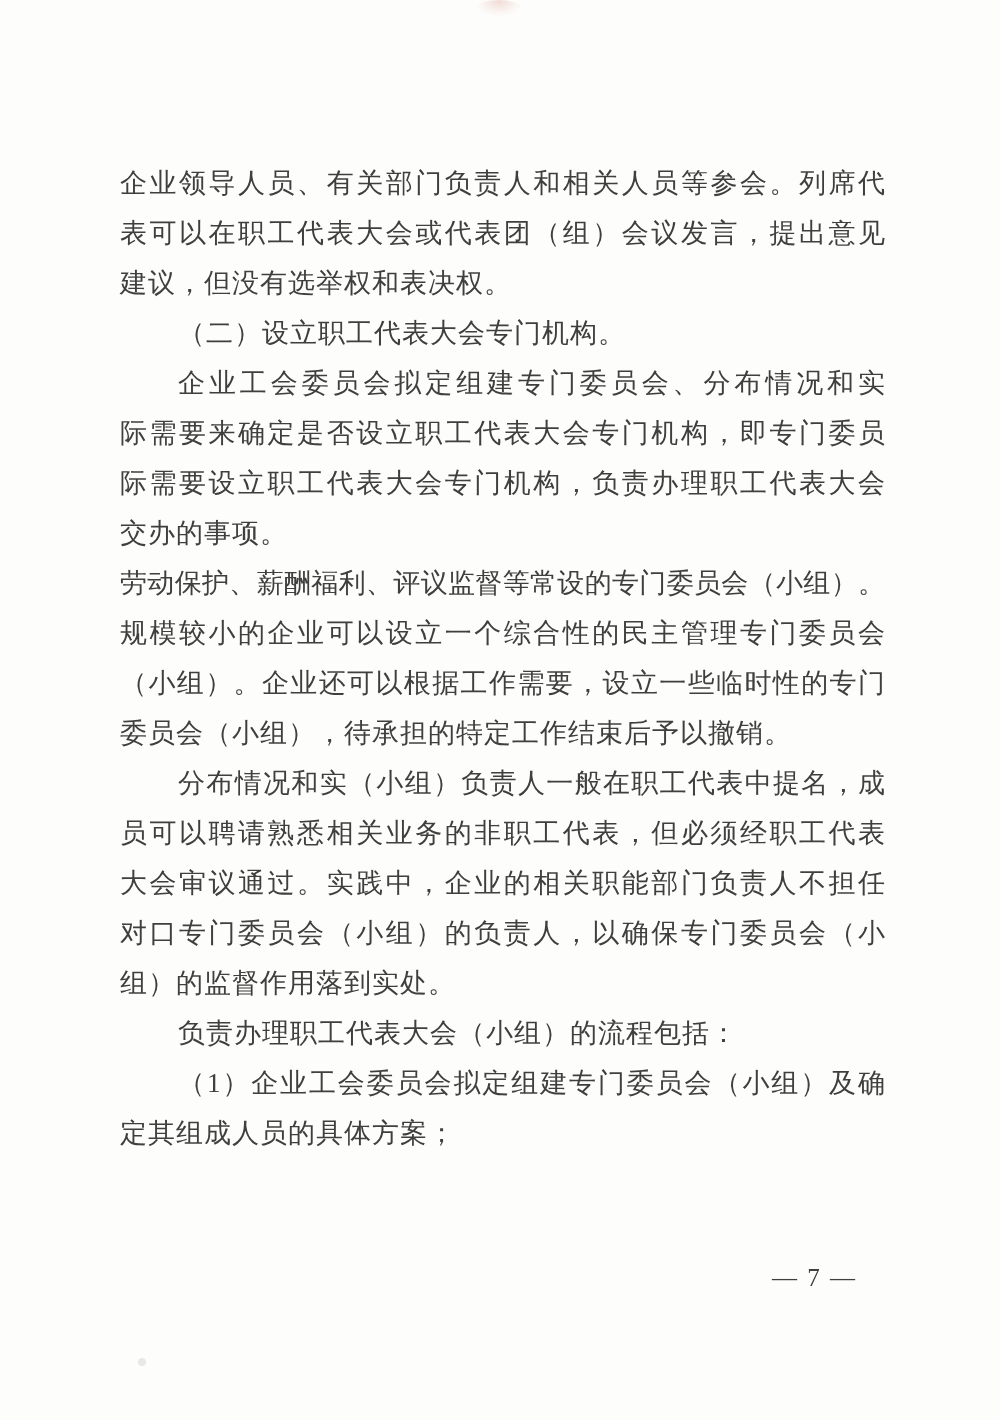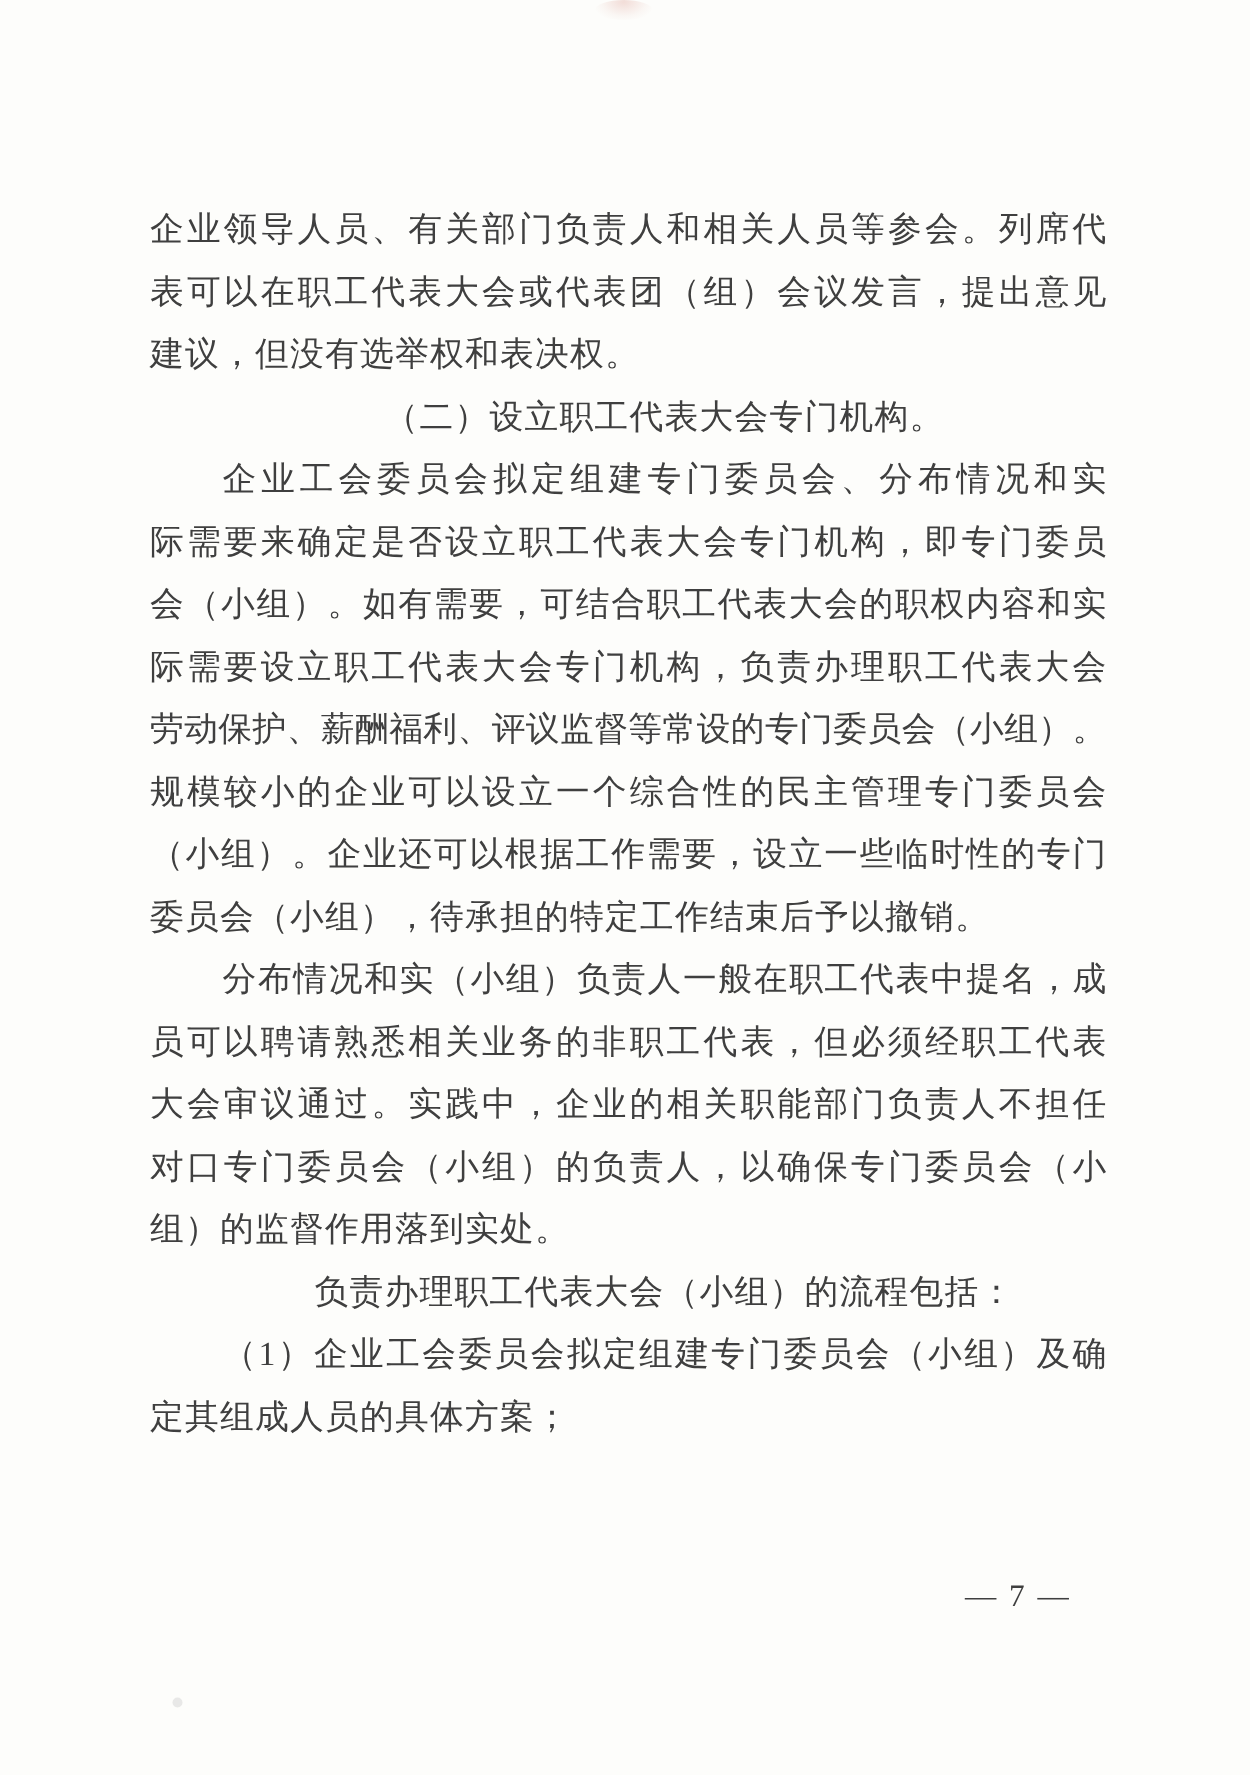--- a/index.html
+++ b/index.html
@@ -33,21 +33,20 @@
     white-space: normal;
     word-break: break-all;
     text-align: justify;
     text-align-last: justify;
   }
   .short {
     letter-spacing: 1px;
   }
   .indent {
     padding-left: 58px;
-    text-align: center;
   }
   .page-number {
     position: absolute;
     top: 1258px;
     left: 772px;
     height: 40px;
     line-height: 40px;
     font-size: 25px;
     letter-spacing: 2px;
     font-family: "Liberation Serif", "DejaVu Serif", serif;
@@ -84,22 +83,22 @@
 
   <div class="smudge-top"></div>
 
   <div class="content">
     <div class="line just">企业领导人员、有关部门负责人和相关人员等参会。列席代</div>
     <div class="line just">表可以在职工代表大会或代表团（组）会议发言，提出意见</div>
     <div class="line short">建议，但没有选举权和表决权。</div>
     <div class="line short indent">（二）设立职工代表大会专门机构。</div>
     <div class="line just indent">企业工会委员会拟定组建专门委员会、分布情况和实</div>
     <div class="line just">际需要来确定是否设立职工代表大会专门机构，即专门委员</div>
-    <div class="line just">会（小组）。如有需要，可结合职工代表大会的职权内容和实</div>
     <div class="line just">际需要设立职工代表大会专门机构，负责办理职工代表大会</div>
+    <div class="line short">交办的事项。</div>
     <div class="line just">劳动保护、薪酬福利、评议监督等常设的专门委员会（小组）。</div>
     <div class="line just">规模较小的企业可以设立一个综合性的民主管理专门委员会</div>
     <div class="line just">（小组）。企业还可以根据工作需要，设立一些临时性的专门</div>
     <div class="line short">委员会（小组），待承担的特定工作结束后予以撤销。</div>
     <div class="line just indent">分布情况和实（小组）负责人一般在职工代表中提名，成</div>
     <div class="line just">员可以聘请熟悉相关业务的非职工代表，但必须经职工代表</div>
     <div class="line just">大会审议通过。实践中，企业的相关职能部门负责人不担任</div>
     <div class="line just">对口专门委员会（小组）的负责人，以确保专门委员会（小</div>
     <div class="line short">组）的监督作用落到实处。</div>
     <div class="line short indent">负责办理职工代表大会（小组）的流程包括：</div>

